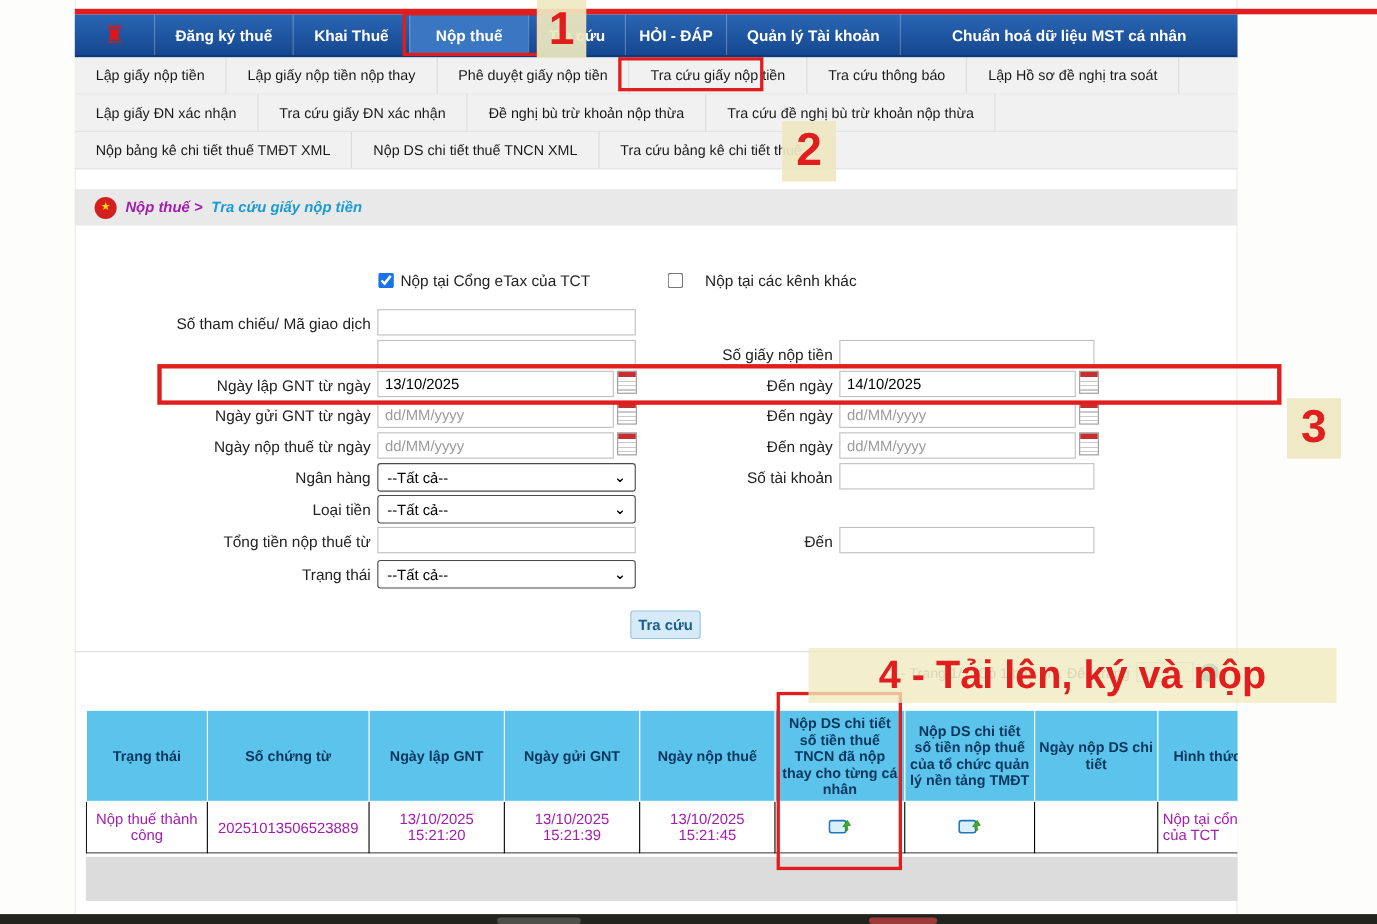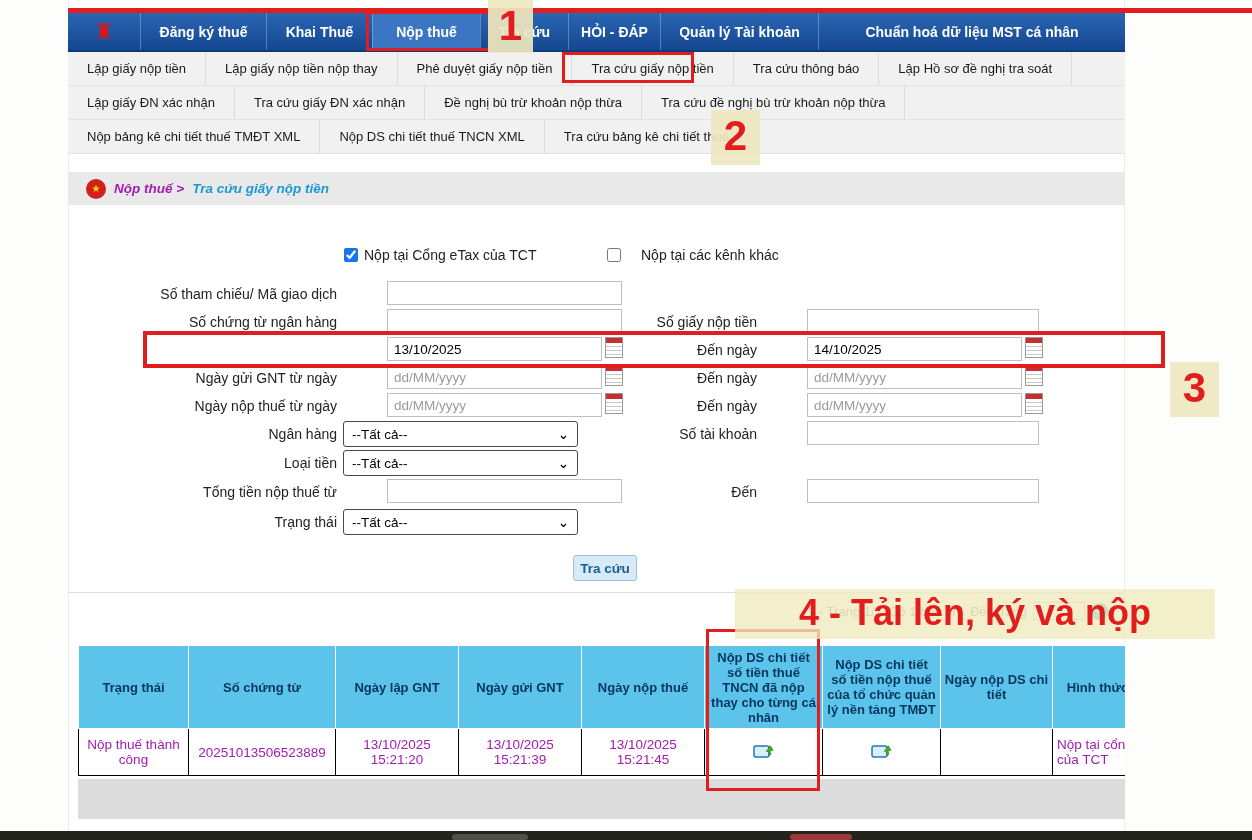--- a/index.html
+++ b/index.html
@@ -37,21 +37,21 @@
   .chk1 { position:absolute; left:276px; display:flex; gap:6px; align-items:center; }
   .chk2 { position:absolute; left:539px; display:flex; gap:20px; align-items:center; }
   .chk-row input { width:14px; height:14px; accent-color:#1a73e8; }
 
   .frow { position:absolute; left:68px; width:1057px; height:27px; z-index:3; }
   .lab-l { position:absolute; left:30px; width:239px; text-align:right; font-size:14px; color:#222; line-height:26px; white-space:nowrap; }
   .fld-l { position:absolute; left:275px; }
   .lab-r { position:absolute; left:512px; width:177px; text-align:right; font-size:14px; color:#222; line-height:26px; white-space:nowrap; }
   .fld-r { position:absolute; left:695px; }
   .tin { height:24px; border:1px solid #bfbfbf; font-size:13.5px; padding:0 6px; color:#000;
-         font-family:"Liberation Sans",sans-serif; background:#fff;margin-left:44px; }
+         font-family:"Liberation Sans",sans-serif; background:#fff; }
   .tin::placeholder { color:#9b9b9b; }
   .w235 { width:235px; } .w215 { width:215px; } .w232 { width:232px; }
   .cal { display:inline-block; width:18px; height:21px; border:1px solid #999; vertical-align:top; margin-left:3px;
          background:linear-gradient(#c62f2f 0 5px,#fff 5px 8px,#c9c9c9 8px 9px,#fff 9px 12px,#c9c9c9 12px 13px,#fff 13px 16px,#c9c9c9 16px 17px,#fff 17px); cursor:pointer; }
   .fakesel { width:235px; height:26px; border:1px solid #4a4a4a; border-radius:3px; background:#fff;
              font-size:13.5px; color:#000; display:flex; align-items:center; padding:0 8px; cursor:pointer; }
   .fakesel .sel-txt { flex:1; }
   .chev { font-size:13px; color:#000; font-weight:bold; }
 
   .search-btn { position:absolute; left:573px; top:555px; width:64px; height:26px; background:#d7eaf8;
@@ -171,27 +171,27 @@
       <span>Nộp tại các kênh khác</span>
     </label>
   </div>
 
   <div class="frow" style="top:281px">
     <div class="lab-l">Số tham chiếu/ Mã giao dịch</div>
     <div class="fld-l"><input class="tin w235" style=""></div>
   </div>
 
   <div class="frow" style="top:309px">
-    <div class="lab-l">Số chứng từ ngân hàng</div>
     <div class="fld-l"><input class="tin w235" style=""></div>
     <div class="lab-r">Số giấy nộp tiền</div>
     <div class="fld-r"><input class="tin w232" style=""></div>
   </div>
 
   <div class="frow" style="top:337px">
+    <div class="lab-l">Ngày lập GNT từ ngày</div>
     <div class="fld-l"><input class="tin w215" value="13/10/2025" style=""><span class="cal"></span></div>
     <div class="lab-r">Đến ngày</div>
     <div class="fld-r"><input class="tin w215" value="14/10/2025" style=""><span class="cal"></span></div>
   </div>
 
   <div class="frow" style="top:365px">
     <div class="lab-l">Ngày gửi GNT từ ngày</div>
     <div class="fld-l"><input class="tin w215" placeholder="dd/MM/yyyy" style=""><span class="cal"></span></div>
     <div class="lab-r">Đến ngày</div>
     <div class="fld-r"><input class="tin w215" placeholder="dd/MM/yyyy" style=""><span class="cal"></span></div>

